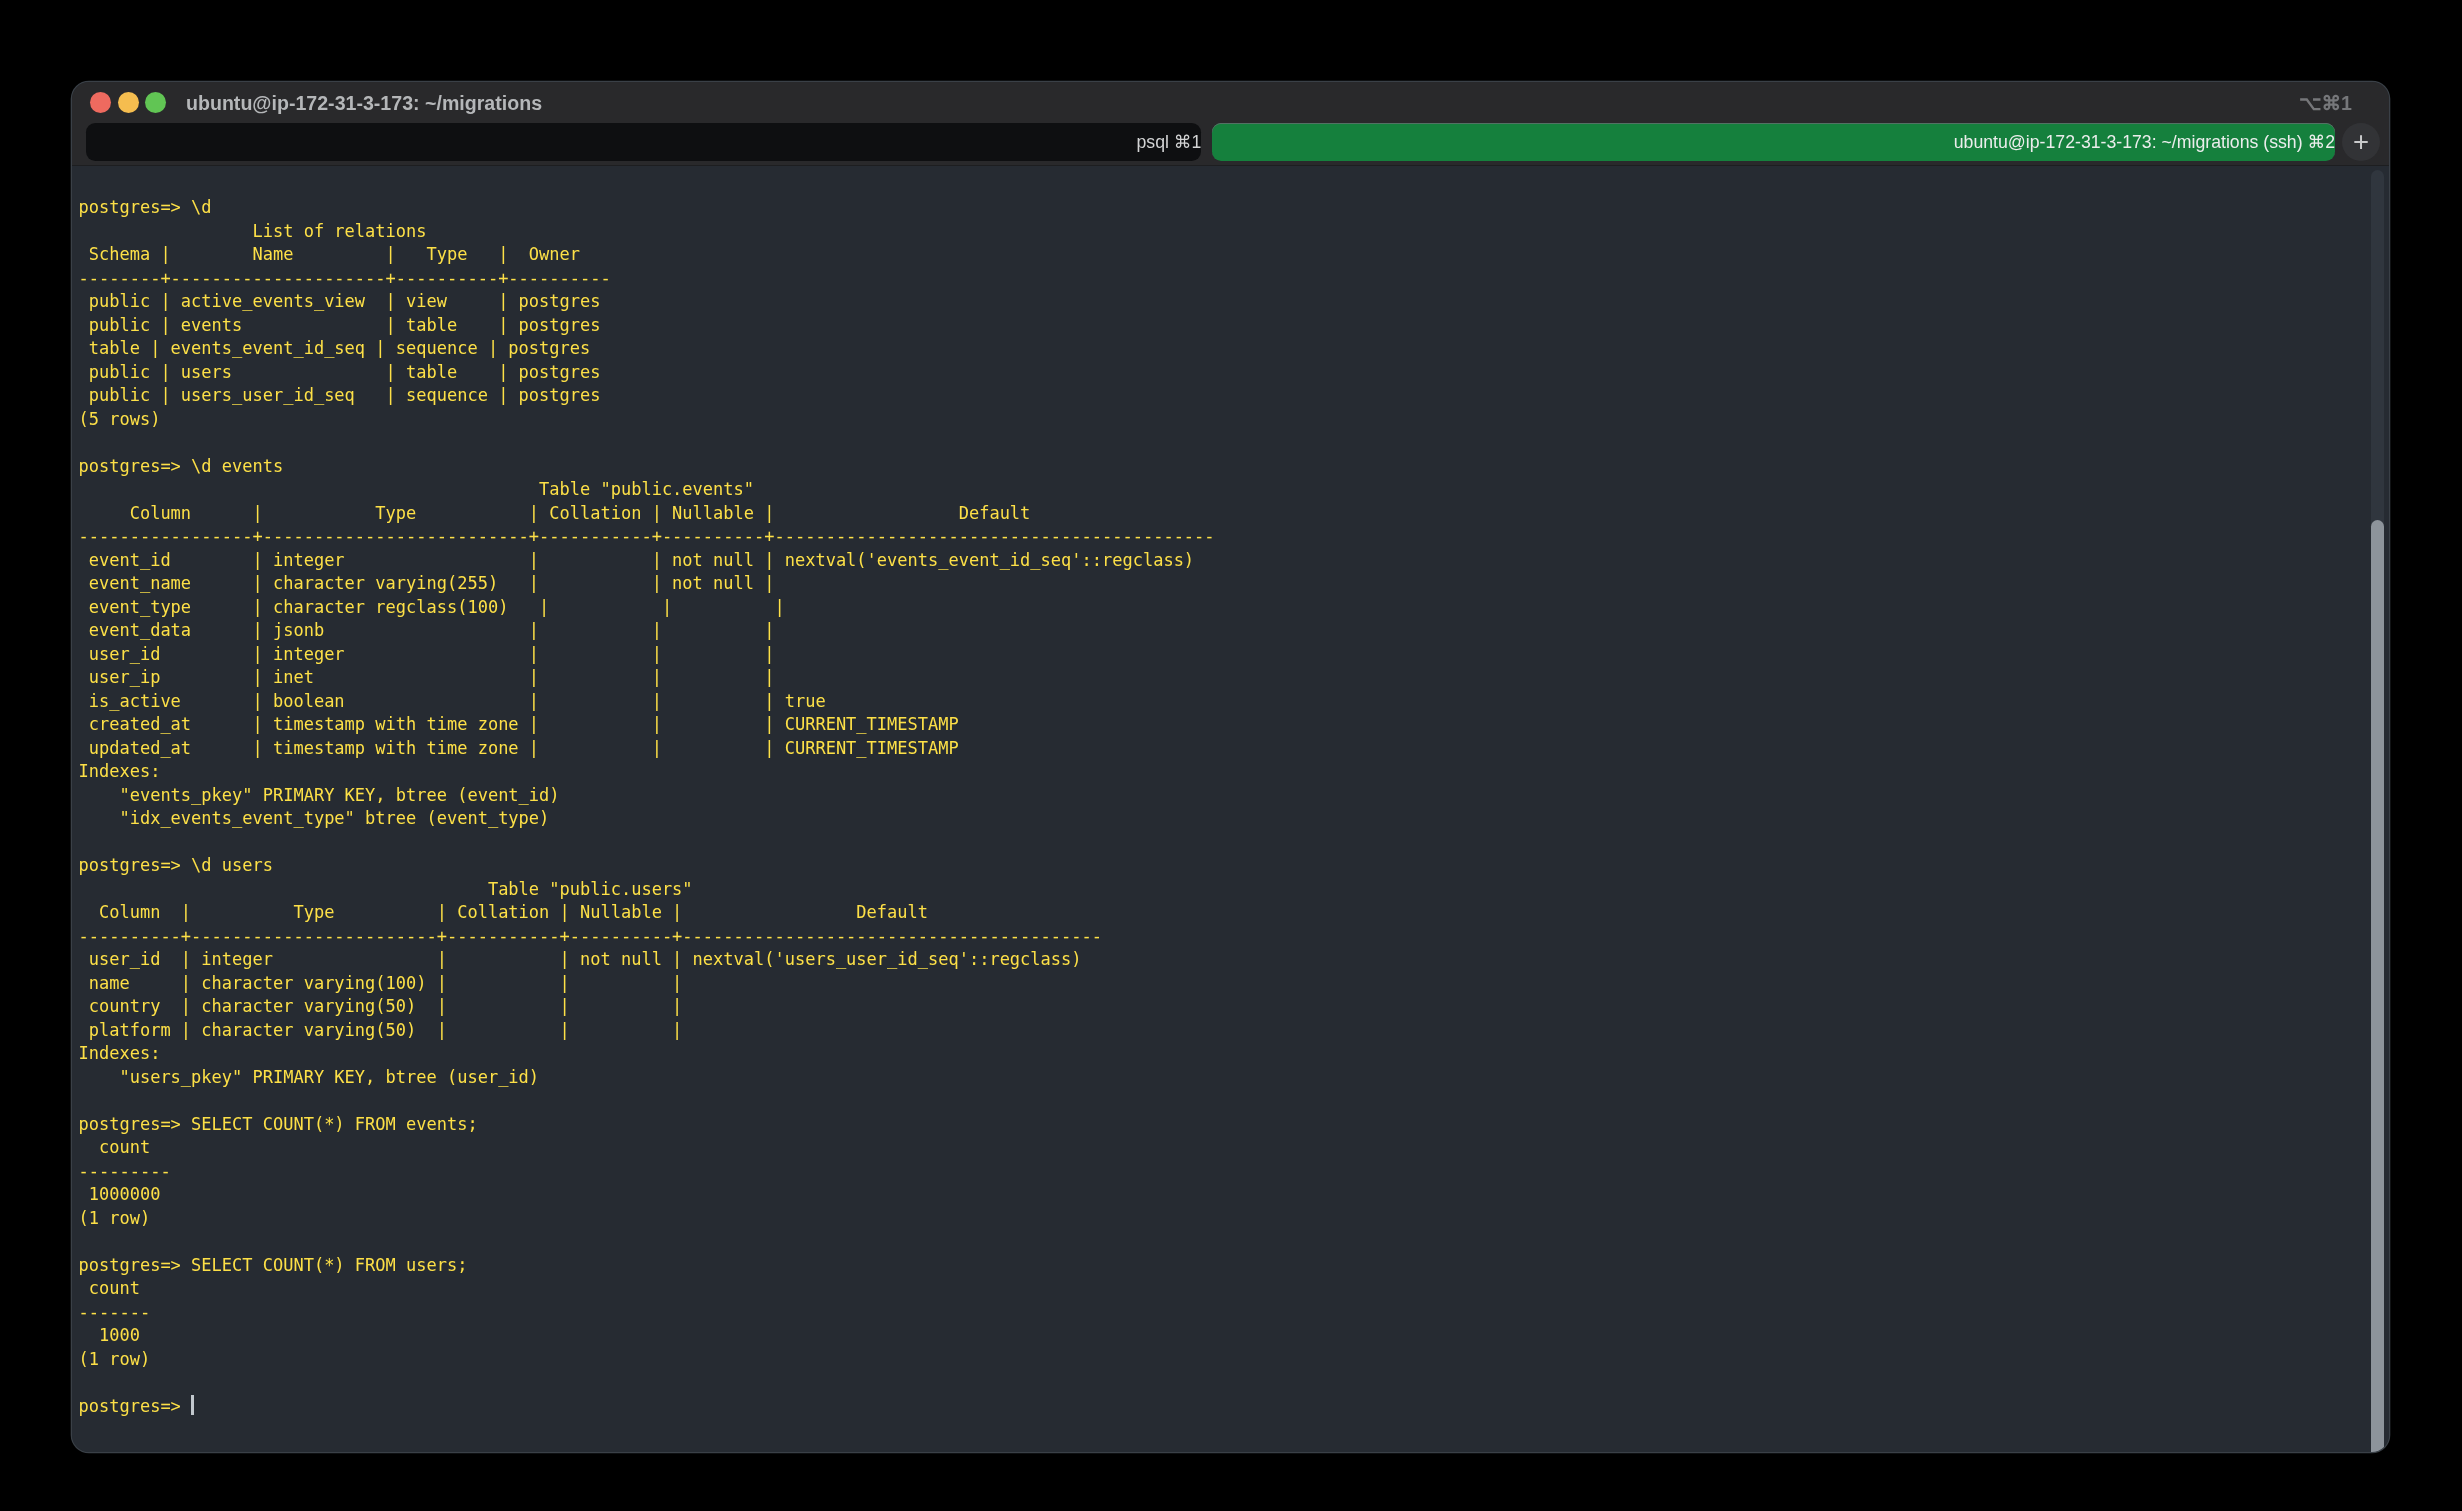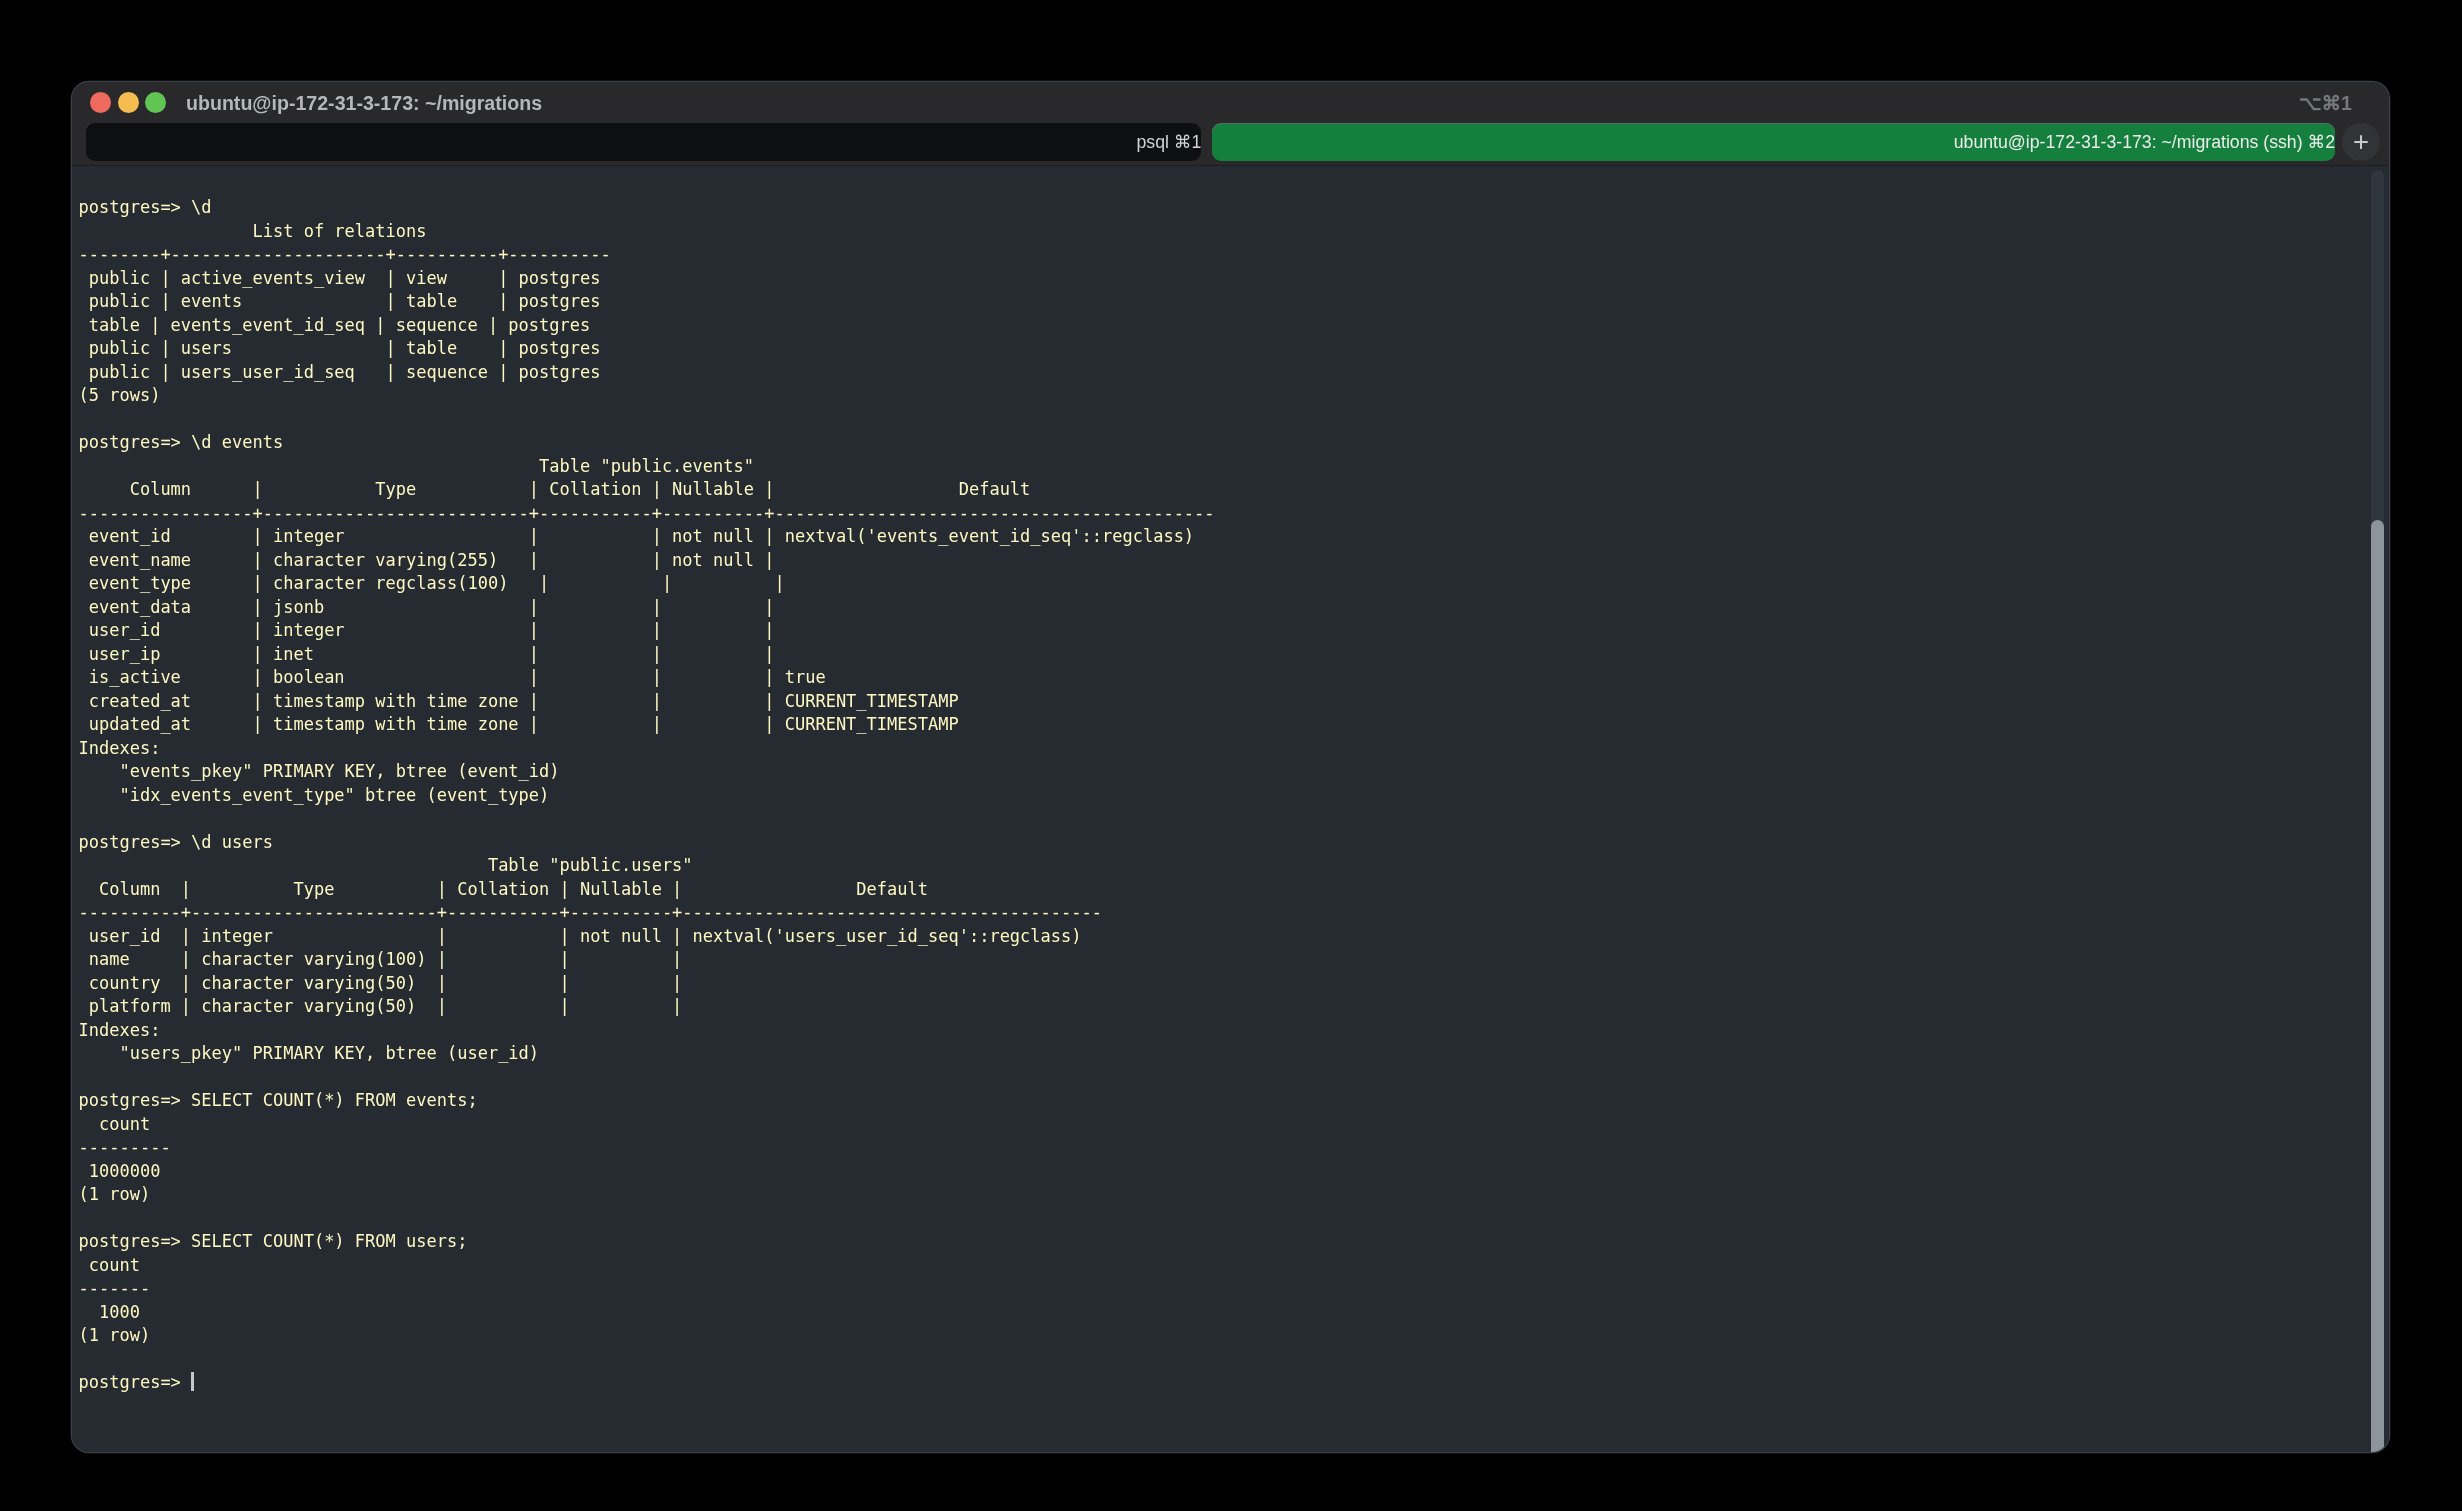--- a/index.html
+++ b/index.html
@@ -39,21 +39,21 @@
     display:flex;align-items:center;justify-content:center;line-height:1;
   }
   
   .terminal{
     position:absolute;left:0;top:84px;right:0;bottom:0;
     padding:30px 26px 0 6.5px;background:#262b32;
   }
   .term-line{
     height:23.5px;line-height:23.5px;white-space:pre;
     font-family:"DejaVu Sans Mono","Liberation Mono",monospace;
-    font-size:17px;color:#fef9c3;
+    font-size:17px;color:#fde047;
   }
   .cursor{
     display:inline-block;width:2.6px;height:19.6px;margin-bottom:-3.3px;
     background:#c2c8ce;
   }
   
   .scroll-track{position:absolute;right:5.2px;top:88px;width:13px;height:1268px;background:#30363e;border-radius:6.5px;}
   .scroll-thumb{position:absolute;right:5.2px;top:438px;width:13px;height:959px;background:#8d949b;border-radius:6.5px;}
 </style>
 </head>
@@ -79,20 +79,21 @@
           <span>ubuntu@ip-172-31-3-173: ~/migrations (ssh) ⌘2</span>
         </div>
         <div class="newtab">+</div>
       </div>
     </div>
 
     <div class="terminal">
       <div>
           <div class="term-line">postgres=&gt; \d</div>
           <div class="term-line">                 List of relations</div>
+          <div class="term-line"> Schema |        Name         |   Type   |  Owner</div>
           <div class="term-line">--------+---------------------+----------+----------</div>
           <div class="term-line"> public | active_events_view  | view     | postgres</div>
           <div class="term-line"> public | events              | table    | postgres</div>
           <div class="term-line"> table | events_event_id_seq | sequence | postgres</div>
           <div class="term-line"> public | users               | table    | postgres</div>
           <div class="term-line"> public | users_user_id_seq   | sequence | postgres</div>
           <div class="term-line">(5 rows)</div>
           <div class="term-line"></div>
           <div class="term-line">postgres=&gt; \d events</div>
           <div class="term-line">                                             Table "public.events"</div>

